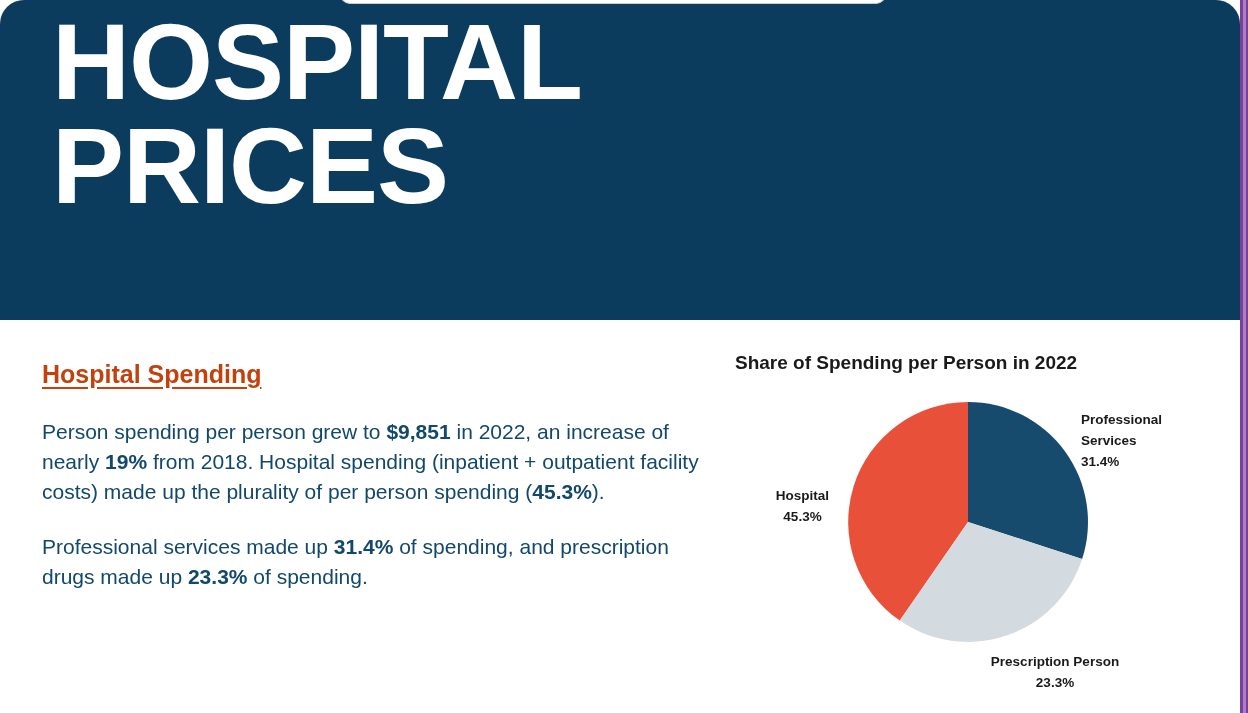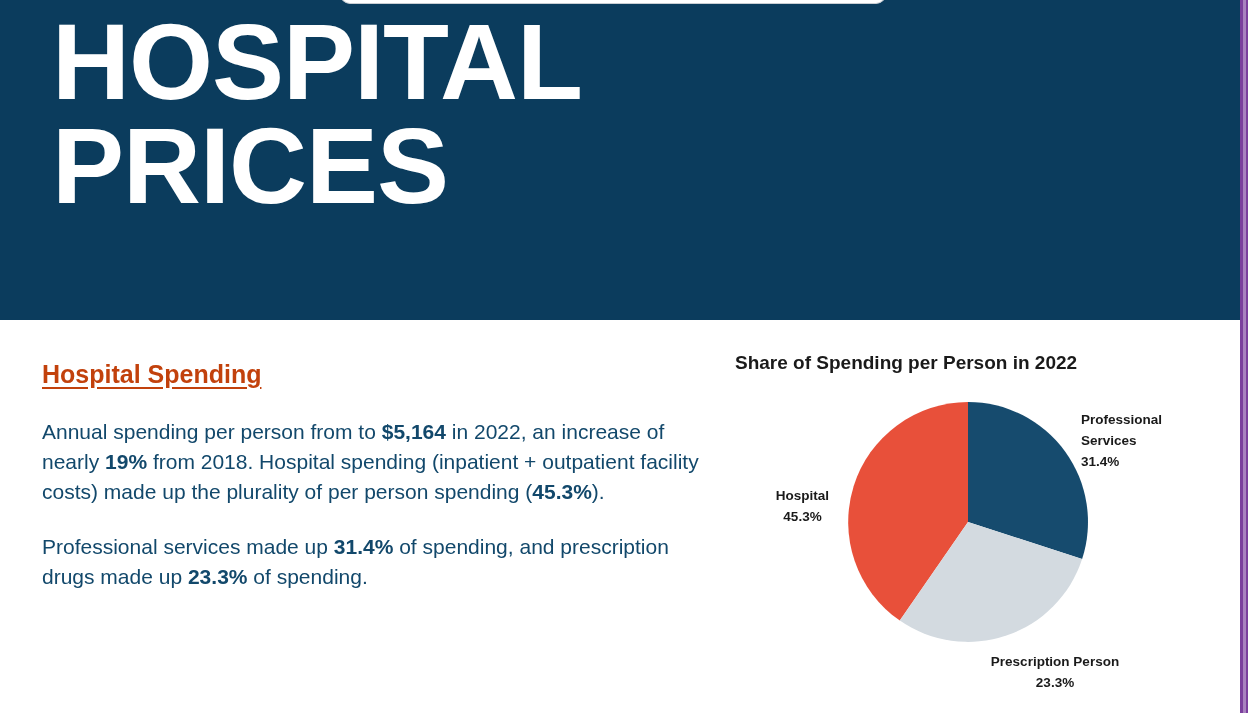--- a/index.html
+++ b/index.html
@@ -15,20 +15,21 @@
     position: relative;
   }
   .page {
     position: absolute;
     left: 0;
     top: 0;
     width: 1240px;
     height: 713px;
     background: #ffffff;
     overflow: hidden;
+    border-radius: 24px;
   }
   
   .edge-strip {
     position: absolute;
     right: 0;
     top: 0;
     width: 8px;
     height: 713px;
     background: #7b3f9d;
   }
@@ -162,21 +163,21 @@
 
   <div class="header-band">
     <div class="header-notch"></div>
     <div class="title">HOSPITAL
 PRICES</div>
   </div>
 
   <div class="left-col">
     <div class="section-heading">Hospital Spending</div>
 
-    <p class="body-par"><span>Annual spending per person from to </span><b>$5,164</b><span> in 2022, an increase of nearly </span><b>19%</b><span> from 2018. Hospital spending (inpatient + outpatient facility costs) made up the plurality of per person spending (</span><b>45.3%</b><span>).</span></p>
+    <p class="body-par"><span>Person spending per person grew to </span><b>$9,851</b><span> in 2022, an increase of nearly </span><b>19%</b><span> from 2018. Hospital spending (inpatient + outpatient facility costs) made up the plurality of per person spending (</span><b>45.3%</b><span>).</span></p>
 
     <p class="body-par"><span>Professional services made up </span><b>31.4%</b><span> of spending, and prescription drugs made up </span><b>23.3%</b><span> of spending.</span></p>
   </div>
 
   <div class="chart-wrap">
     <div class="chart-title">Share of Spending per Person in 2022</div>
 
     <div class="pie-holder">
       <svg width="240" height="240" viewBox="0 0 240 240">
 

